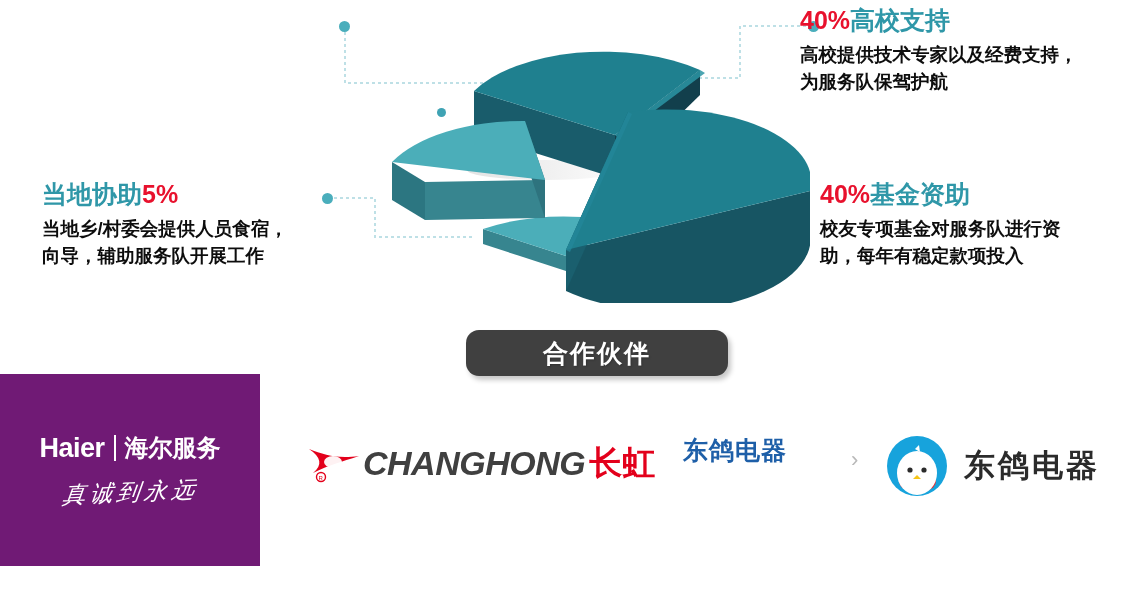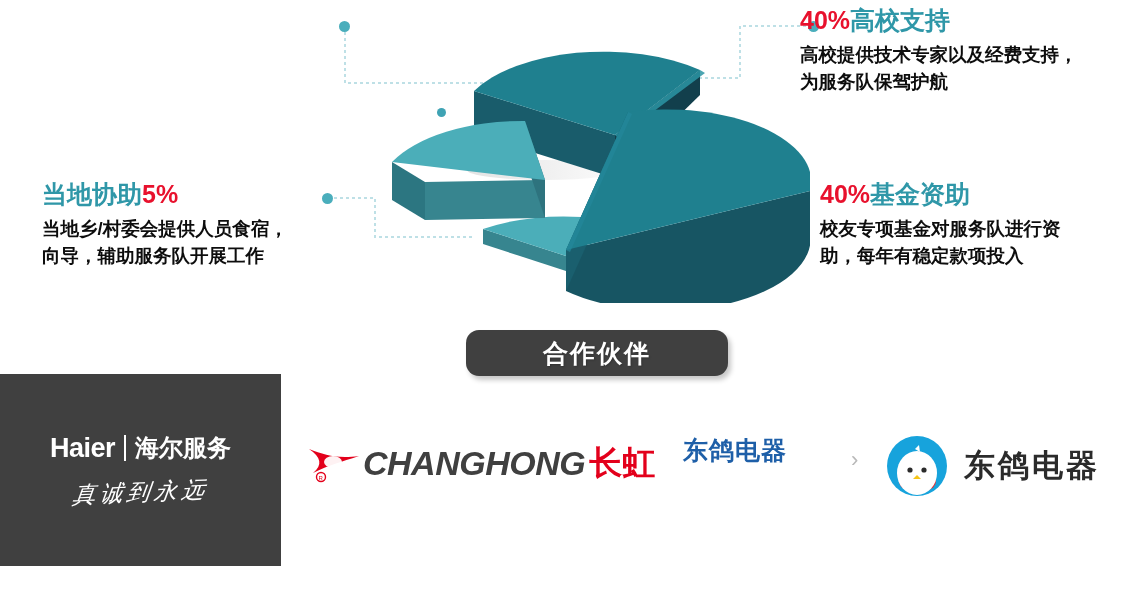--- a/index.html
+++ b/index.html
@@ -73,22 +73,22 @@
     font-weight: bold;
     font-size: 25px;
     letter-spacing: 2px;
     text-shadow: 1px 1px 2px rgba(0,0,0,0.22);
   }
 
   
   #haier-block {
     position: absolute;
     left: 0px; top: 374px;
-    width: 281px; height: 192px;
-    background: #404040;
+    width: 260px; height: 192px;
+    background: #701a75;
     display: flex; flex-direction: column;
     align-items: center; justify-content: center;
   }
   .haier-row { display: flex; align-items: center; gap: 9px; }
   .haier-word {
     color: #ffffff;
     font-size: 27px;
     font-weight: bold;
     letter-spacing: -0.5px;
     font-family: "Liberation Sans", sans-serif;

